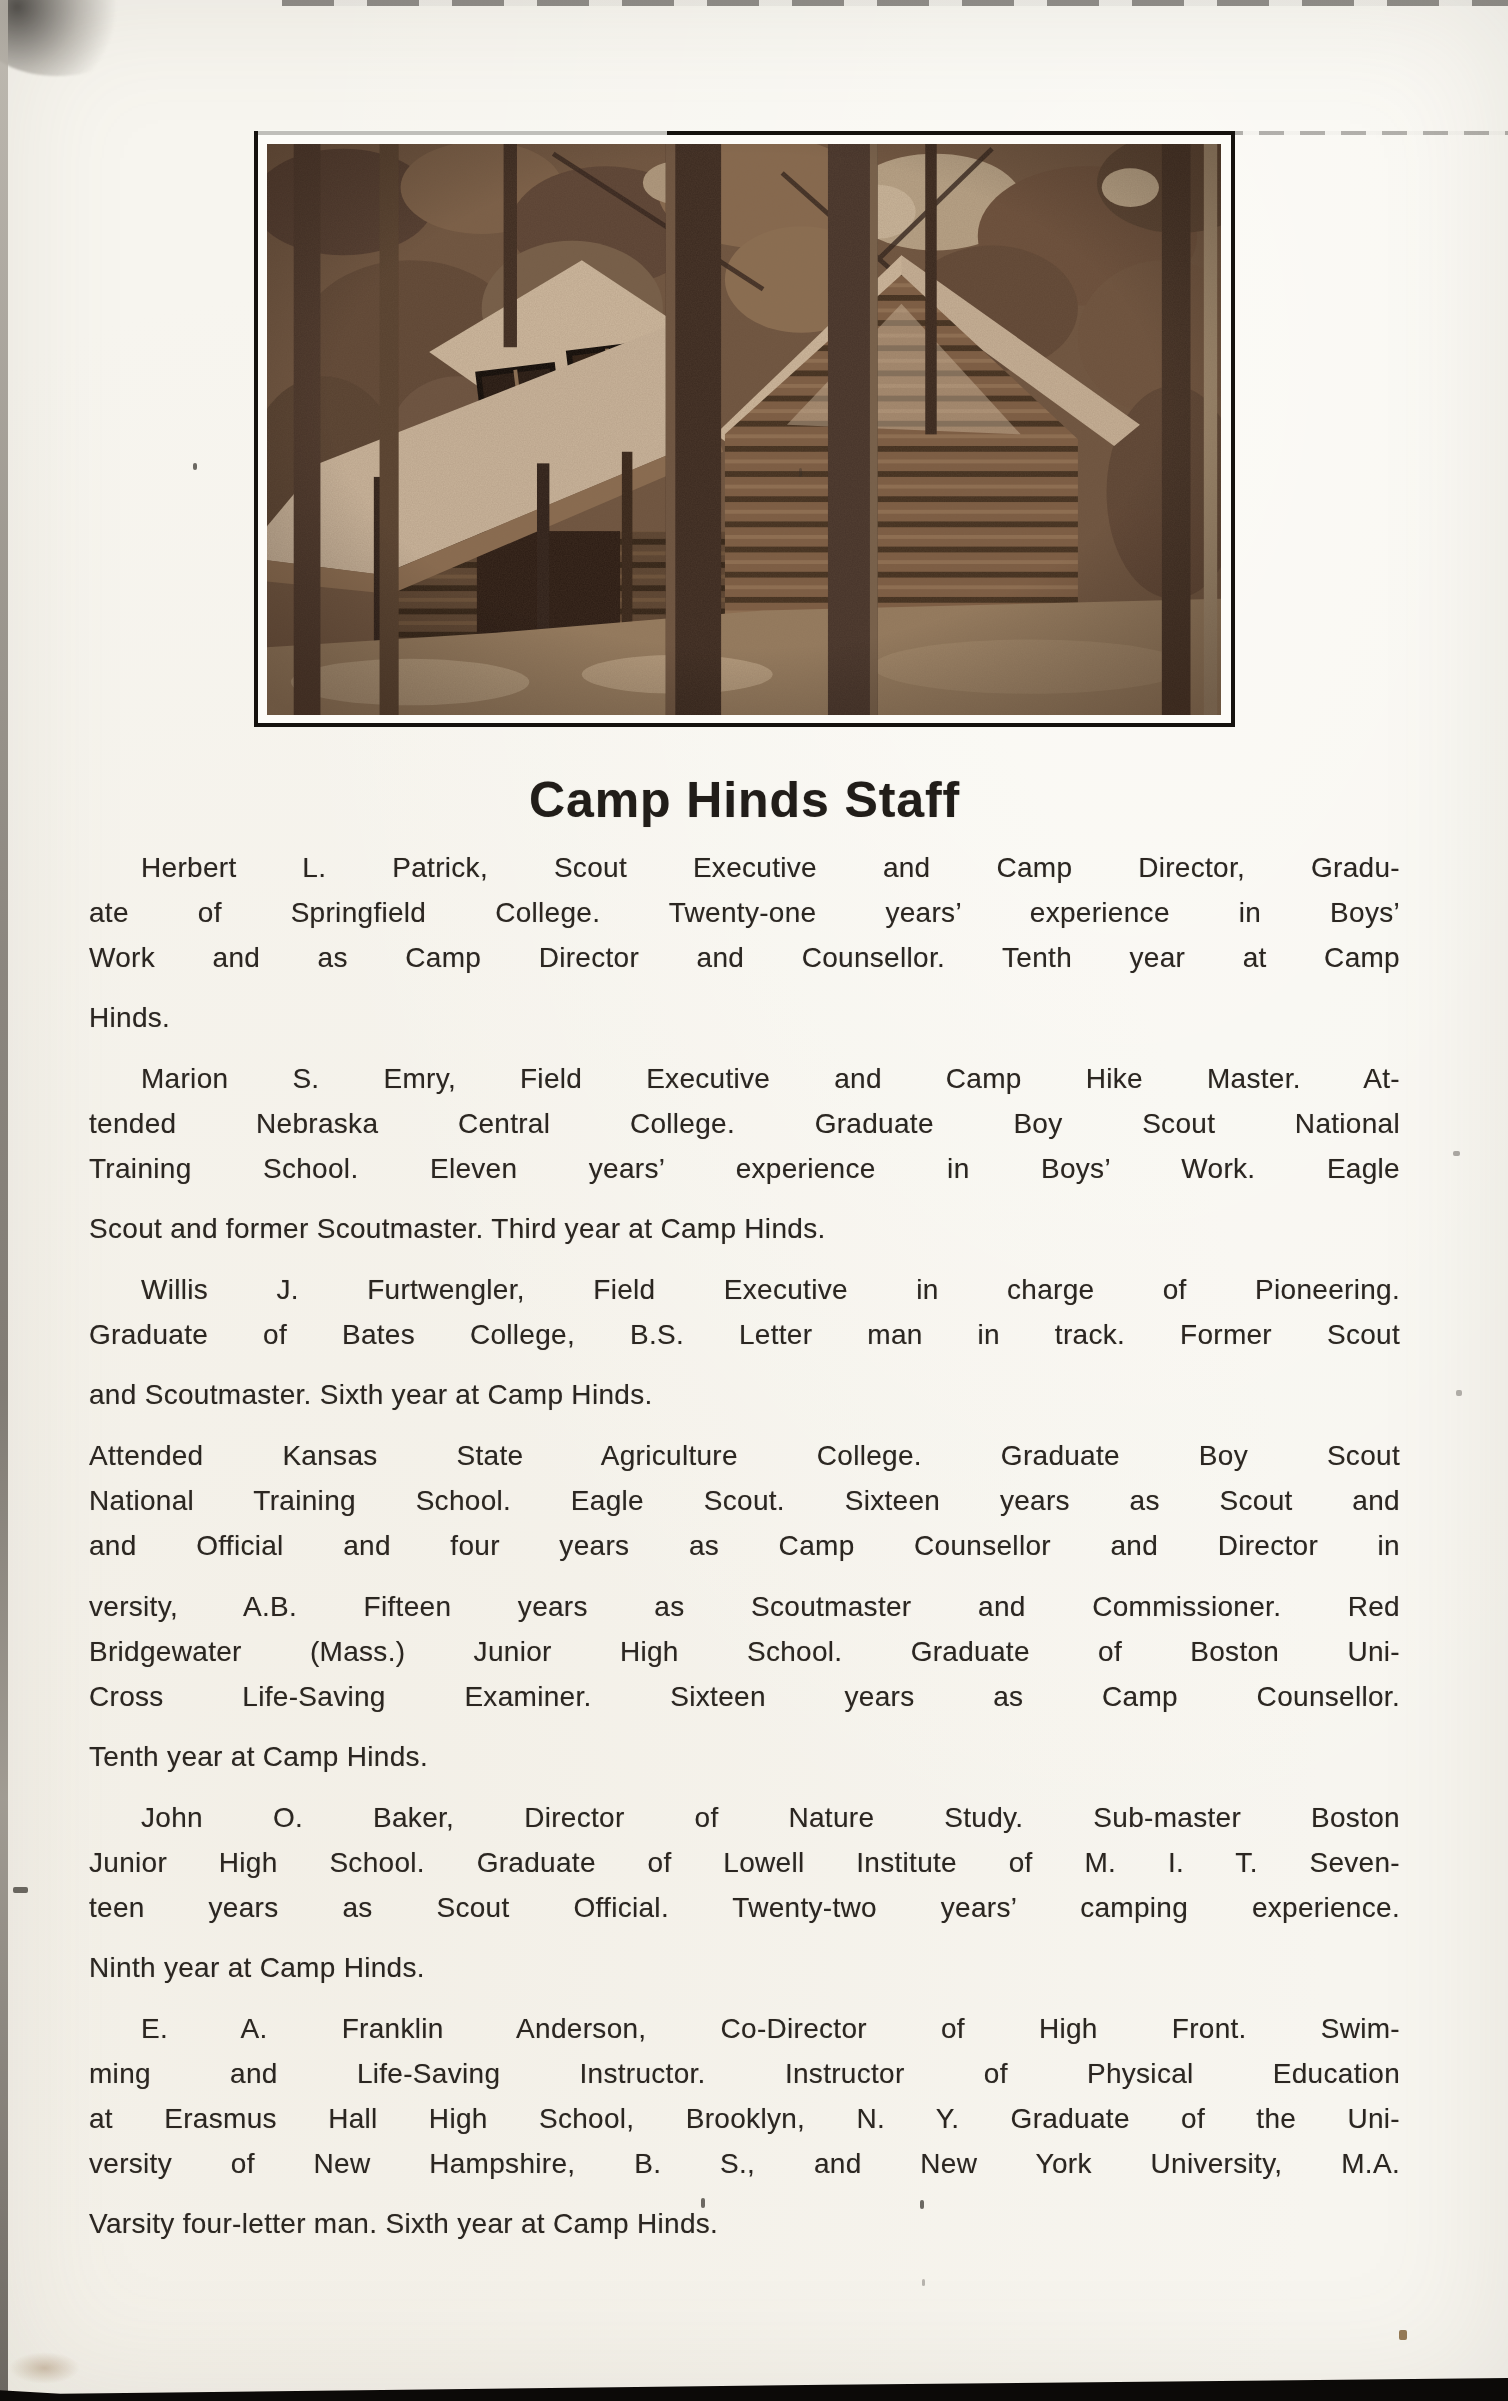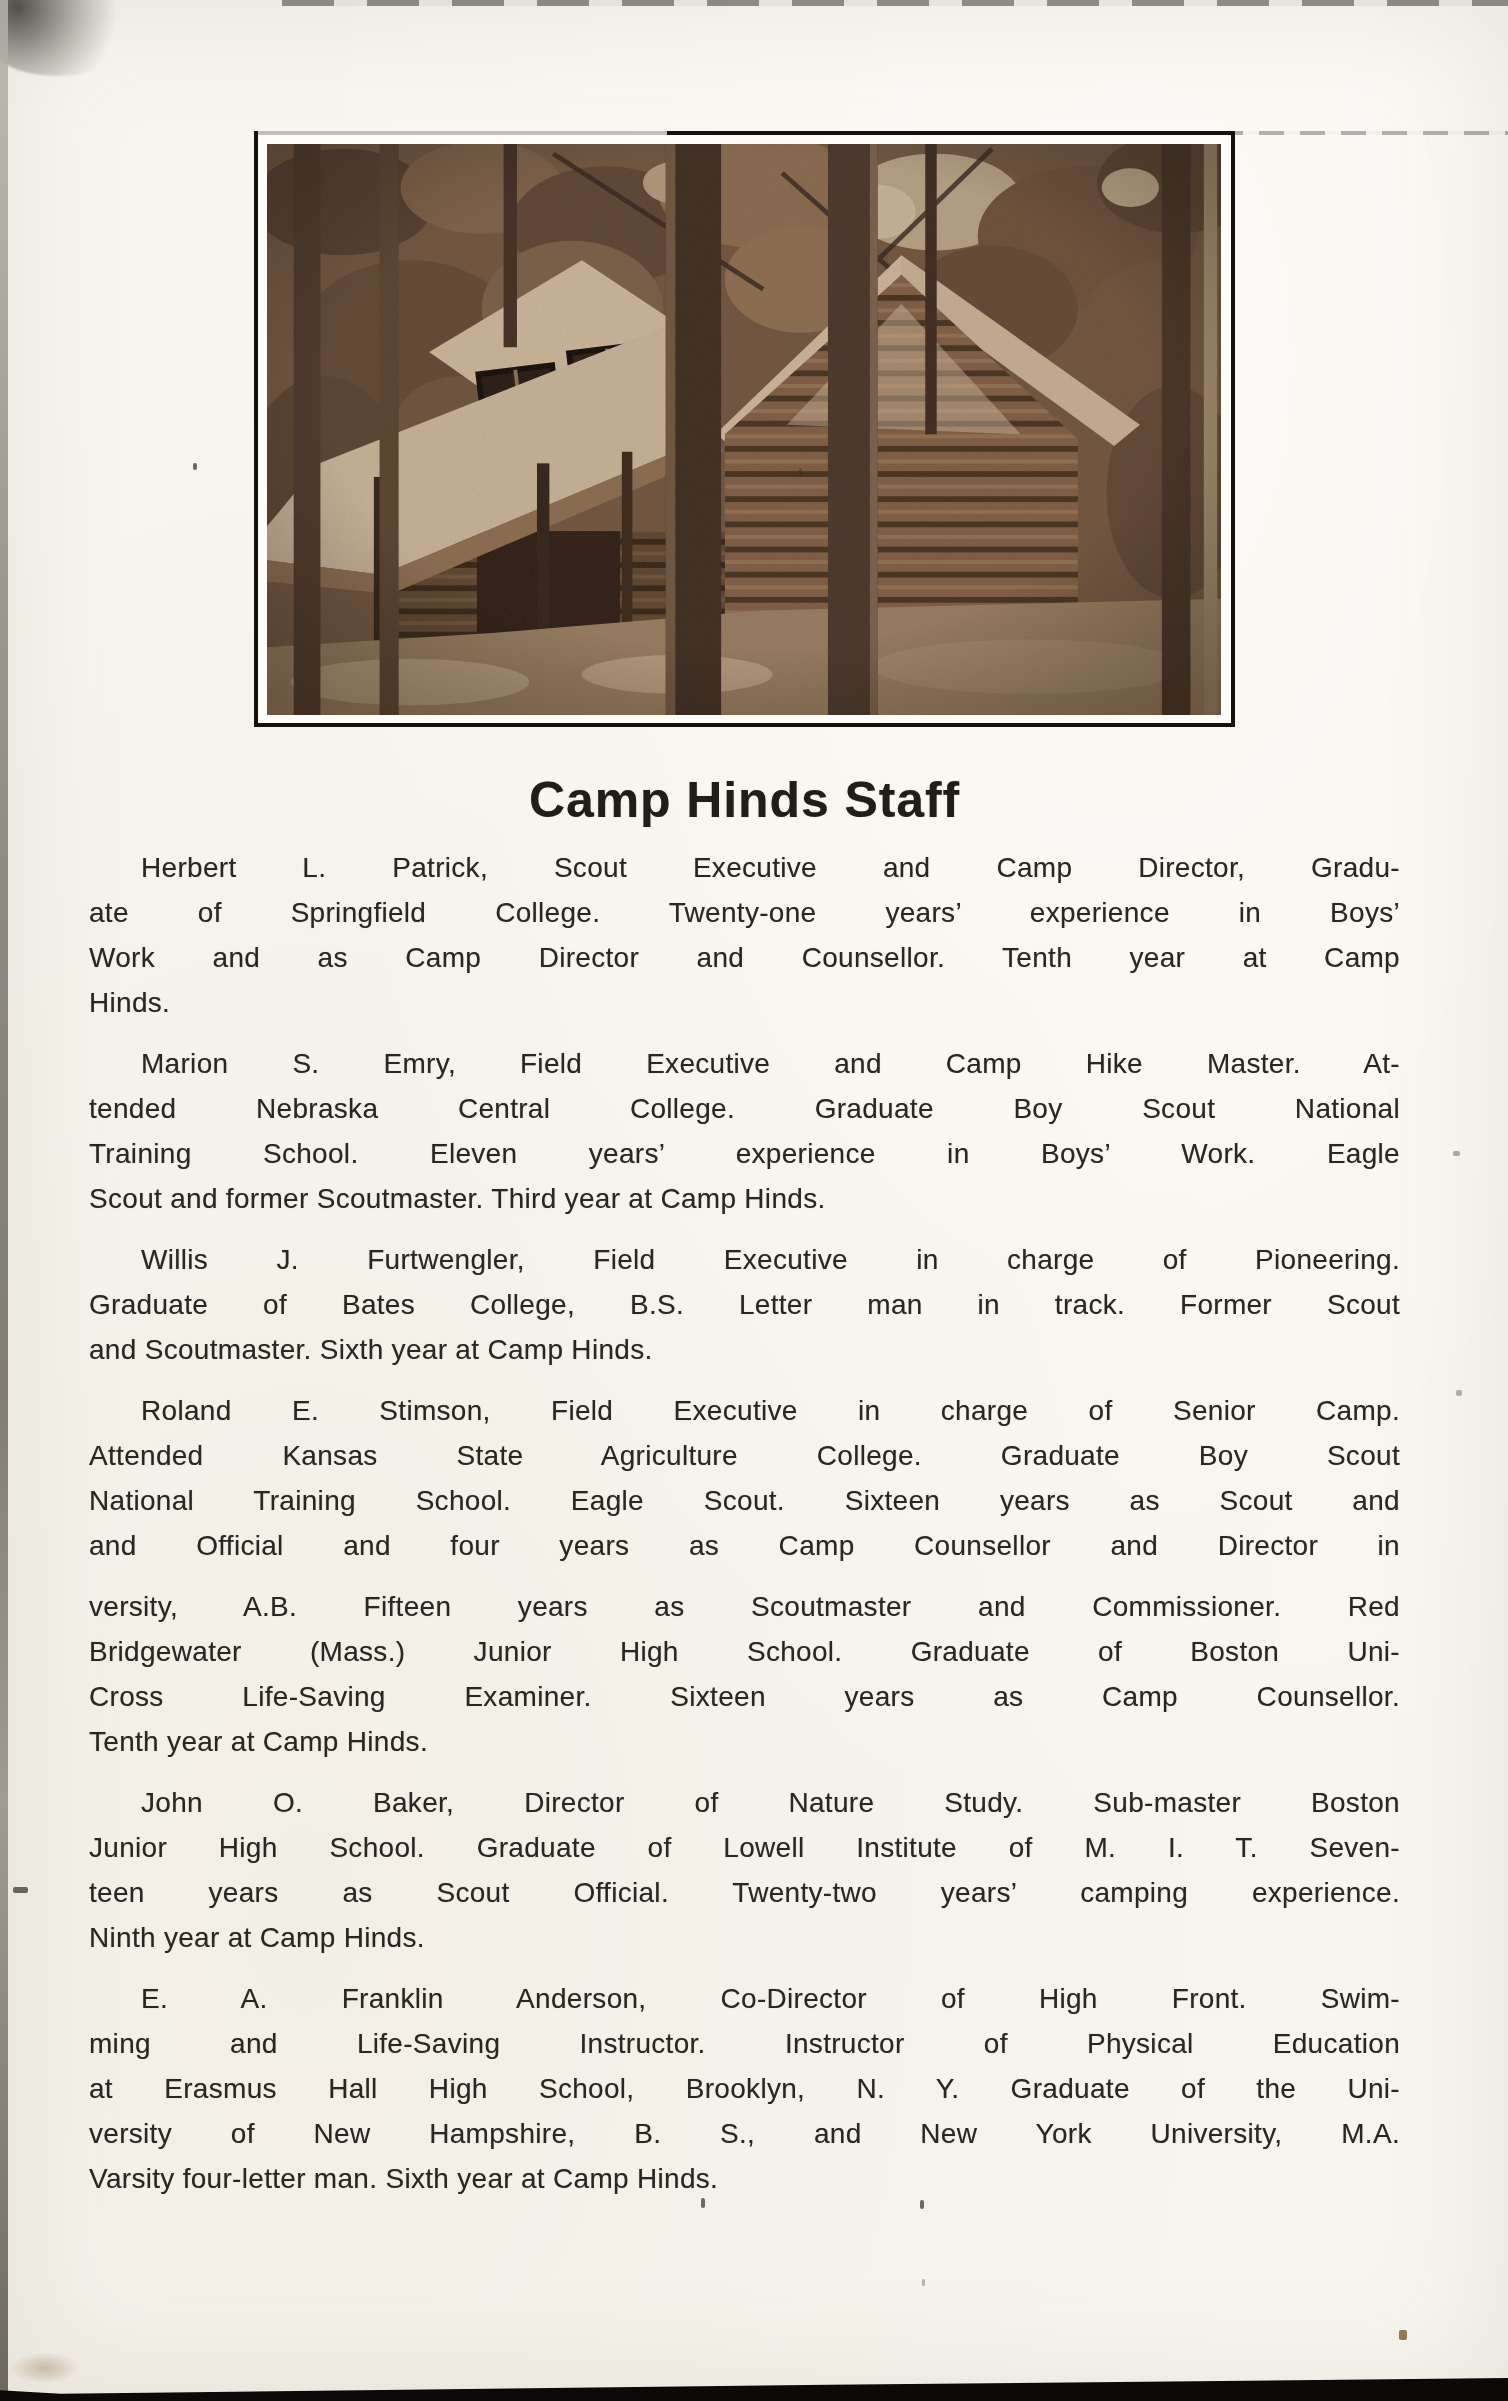--- a/index.html
+++ b/index.html
@@ -46,21 +46,21 @@
     text-shadow:0 0 0.9px rgba(33,29,25,.4);
   }
   .para{margin:0 0 16px 0;}
   .line{
     font-size:28px;line-height:45px;height:45px;
     text-align:justify;text-align-last:justify;
     letter-spacing:0.3px;
     text-shadow:0 0 0.9px rgba(43,38,33,.33);
     white-space:normal;overflow:hidden;
   }
-  .line.last{text-align-last:left;}
+  .line.last{text-align-last:left;margin-top:15px;}
   .line.first{text-indent:52px;}
   
   .corner-smudge{
     position:absolute;left:-23.5px;top:-23.5px;width:160px;height:99px;
     background:radial-gradient(circle at 25% 30%, rgba(55,52,48,.85), rgba(125,120,112,.45) 45%, transparent 72%);
     border-radius:50%;
     filter:blur(0.9px);
   }
   .top-edge{
     position:absolute;top:0;left:282px;right:0;height:5.6px;
@@ -221,21 +221,20 @@
           <div class="line">tended Nebraska Central College.  Graduate Boy Scout National</div>
           <div class="line">Training School.  Eleven years’ experience in Boys’ Work.  Eagle</div>
           <div class="line last">Scout and former Scoutmaster.  Third year at Camp Hinds.</div>
         </div>
         <div class="para">
           <div class="line first">Willis J. Furtwengler, Field Executive in charge of Pioneering.</div>
           <div class="line">Graduate of Bates College, B.S.  Letter man in track.  Former Scout</div>
           <div class="line last">and Scoutmaster.  Sixth year at Camp Hinds.</div>
         </div>
         <div class="para">
-          <div class="line first">Roland E. Stimson, Field Executive in charge of Senior Camp.</div>
           <div class="line">Attended Kansas State Agriculture College.  Graduate Boy Scout</div>
           <div class="line">National Training School.  Eagle Scout.  Sixteen years as Scout and</div>
           <div class="line">and Official and four years as Camp Counsellor and Director in</div>
         </div>
         <div class="para">
           <div class="line">versity, A.B.  Fifteen years as Scoutmaster and Commissioner.  Red</div>
           <div class="line">Bridgewater (Mass.) Junior High School.  Graduate of Boston Uni-</div>
           <div class="line">Cross Life-Saving Examiner.  Sixteen years as Camp Counsellor.</div>
           <div class="line last">Tenth year at Camp Hinds.</div>
         </div>

